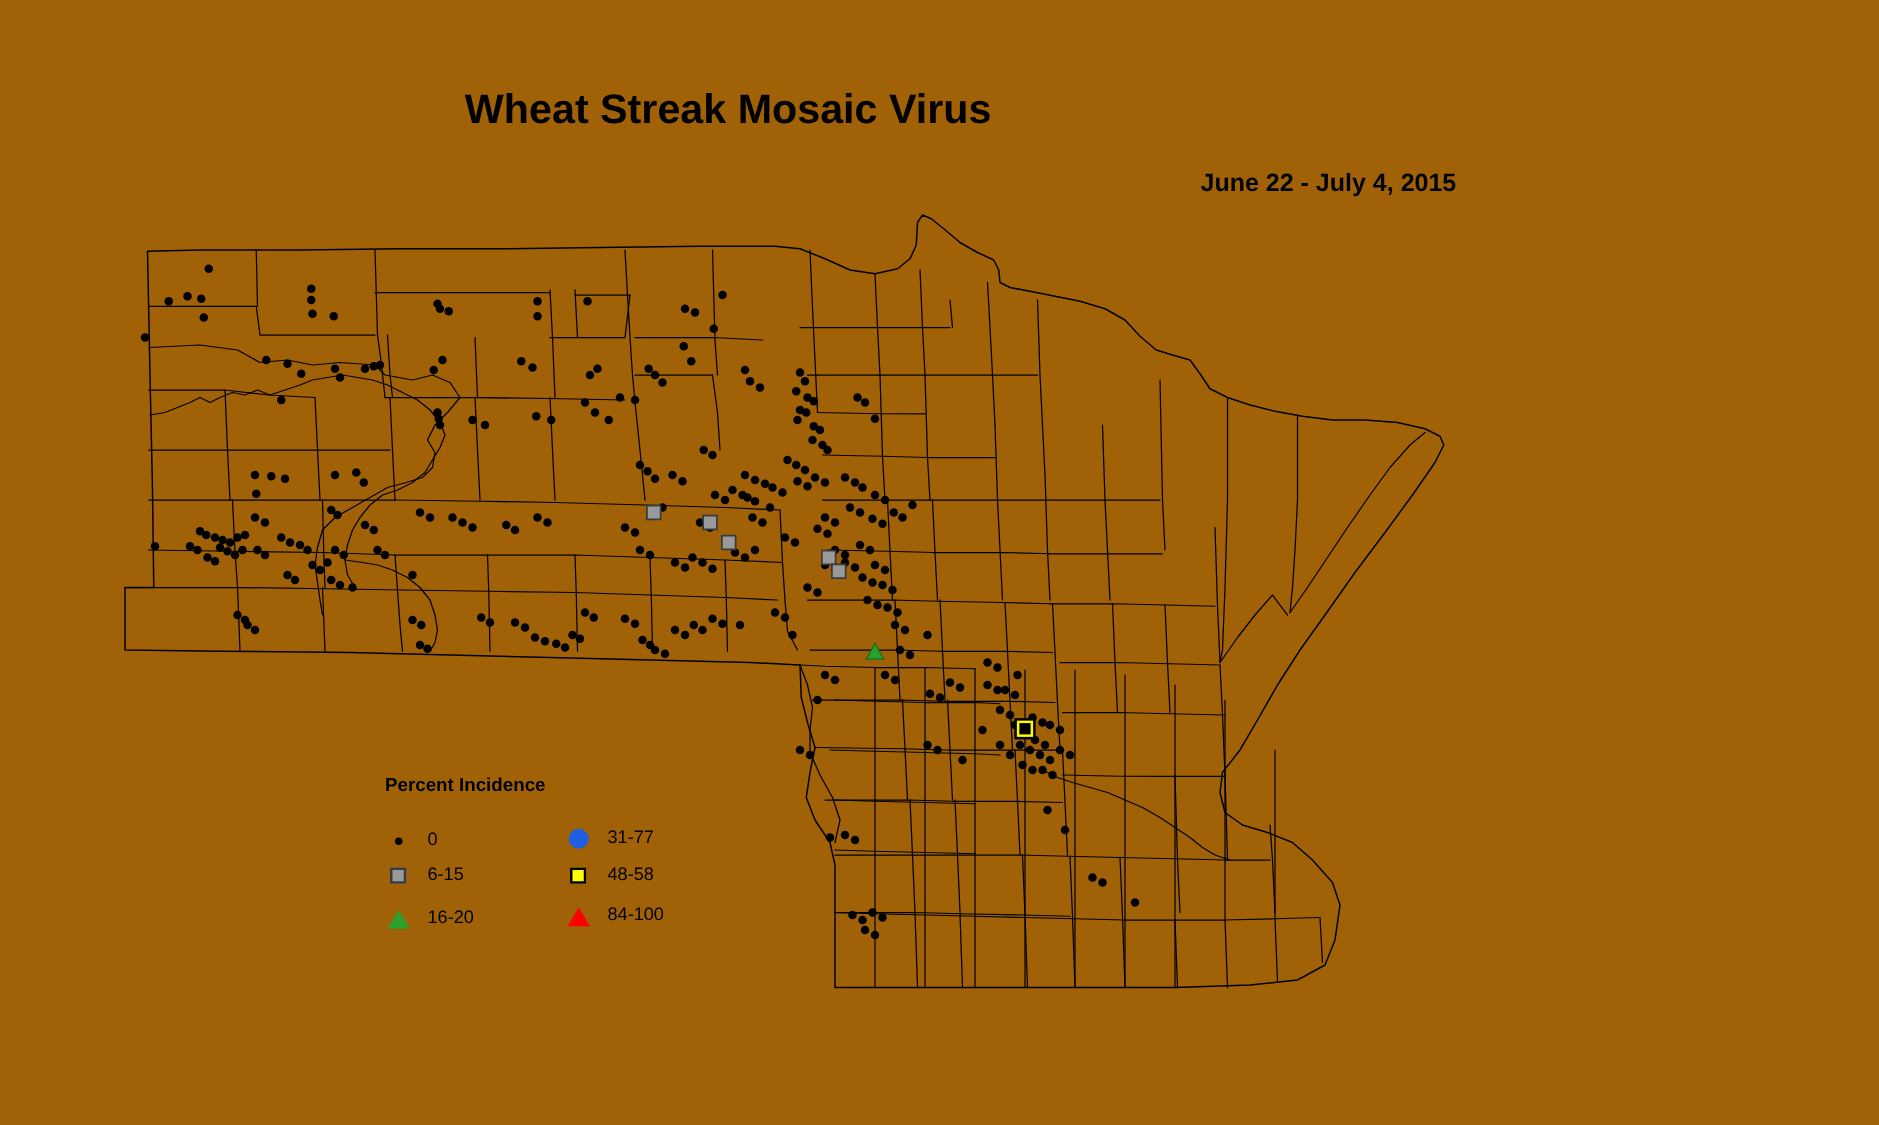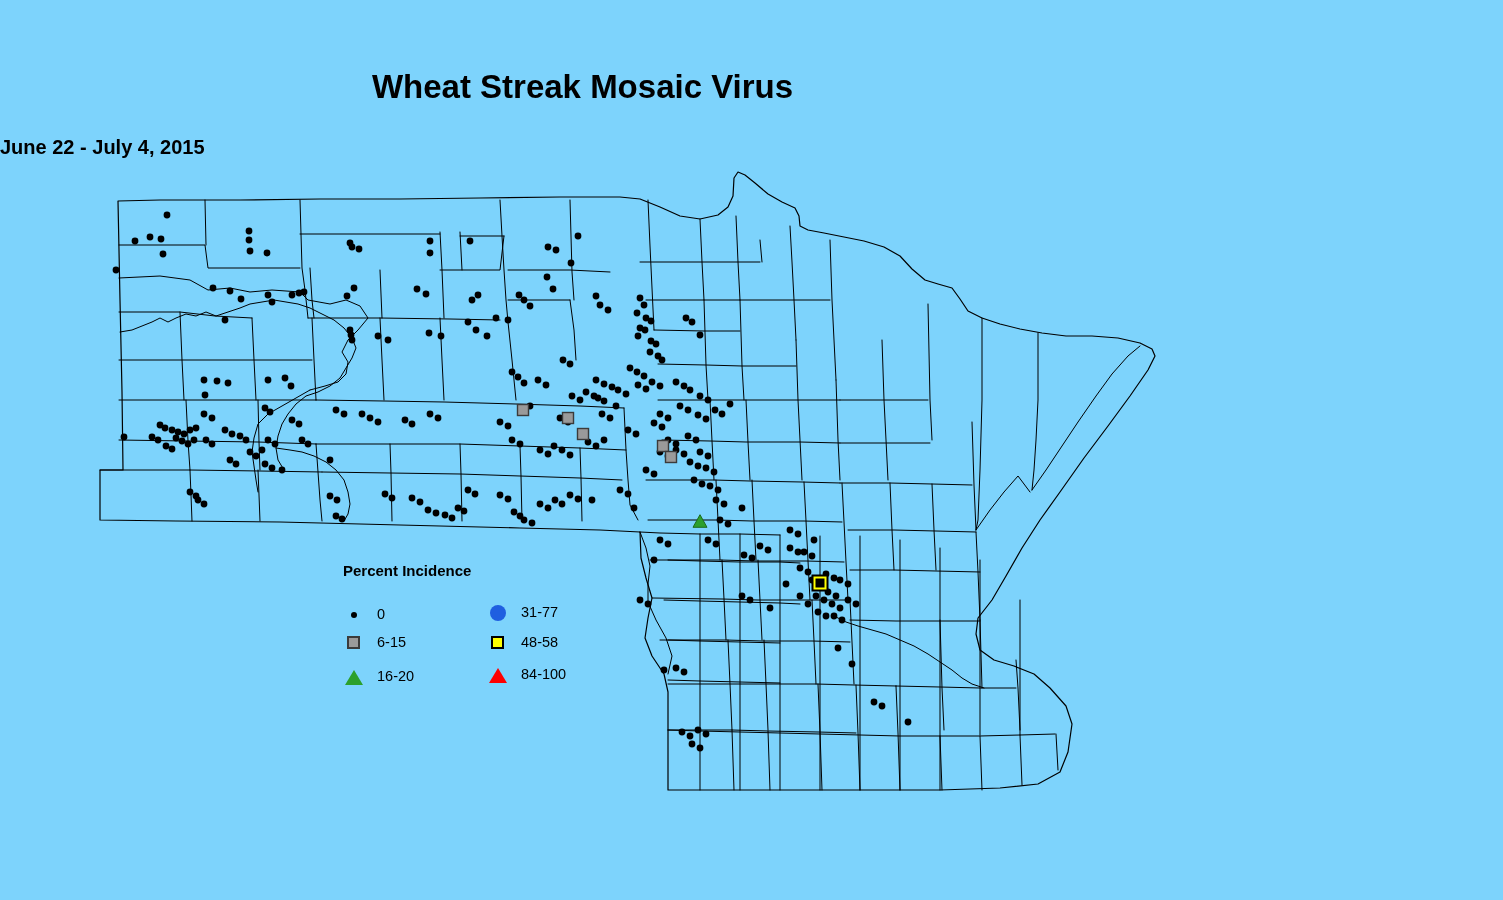--- a/index.html
+++ b/index.html
@@ -4,62 +4,61 @@
 <style>
   html, body {
     margin: 0;
     padding: 0;
     background: #ffffff;
   }
   #page {
     position: relative;
     width: 1503px;
     height: 900px;
-    background: #7dd3fc;
+    background: #a16207;
     font-family: "Liberation Sans", sans-serif;
     overflow: hidden;
   }
   #title {
     position: absolute;
     left: 0;
     top: 68px;
     width: 1165px;
     text-align: center;
     font-size: 33px;
     font-weight: bold;
     color: #000000;
     letter-spacing: 0px;
   }
   #subtitle {
     position: absolute;
     left: 0;
     top: 136px;
     width: 1165px;
-    text-align: left;
+    text-align: right;
     font-size: 20px;
     font-weight: bold;
     color: #000000;
   }
   #map-wrap {
     position: absolute;
     left: 0;
     top: 0;
     width: 1503px;
     height: 900px;
   }
   #map-svg { display: block; }
 
   
   #legend {
     position: absolute;
     left: 308px;
-    top: 562px;
+    top: 620px;
     width: 240px;
     height: 130px;
-    margin-left: 35px;
   }
   #legend-title {
     position: absolute;
     left: 0;
     top: 0;
     font-size: 15px;
     font-weight: bold;
     color: #000;
     white-space: nowrap;
   }

